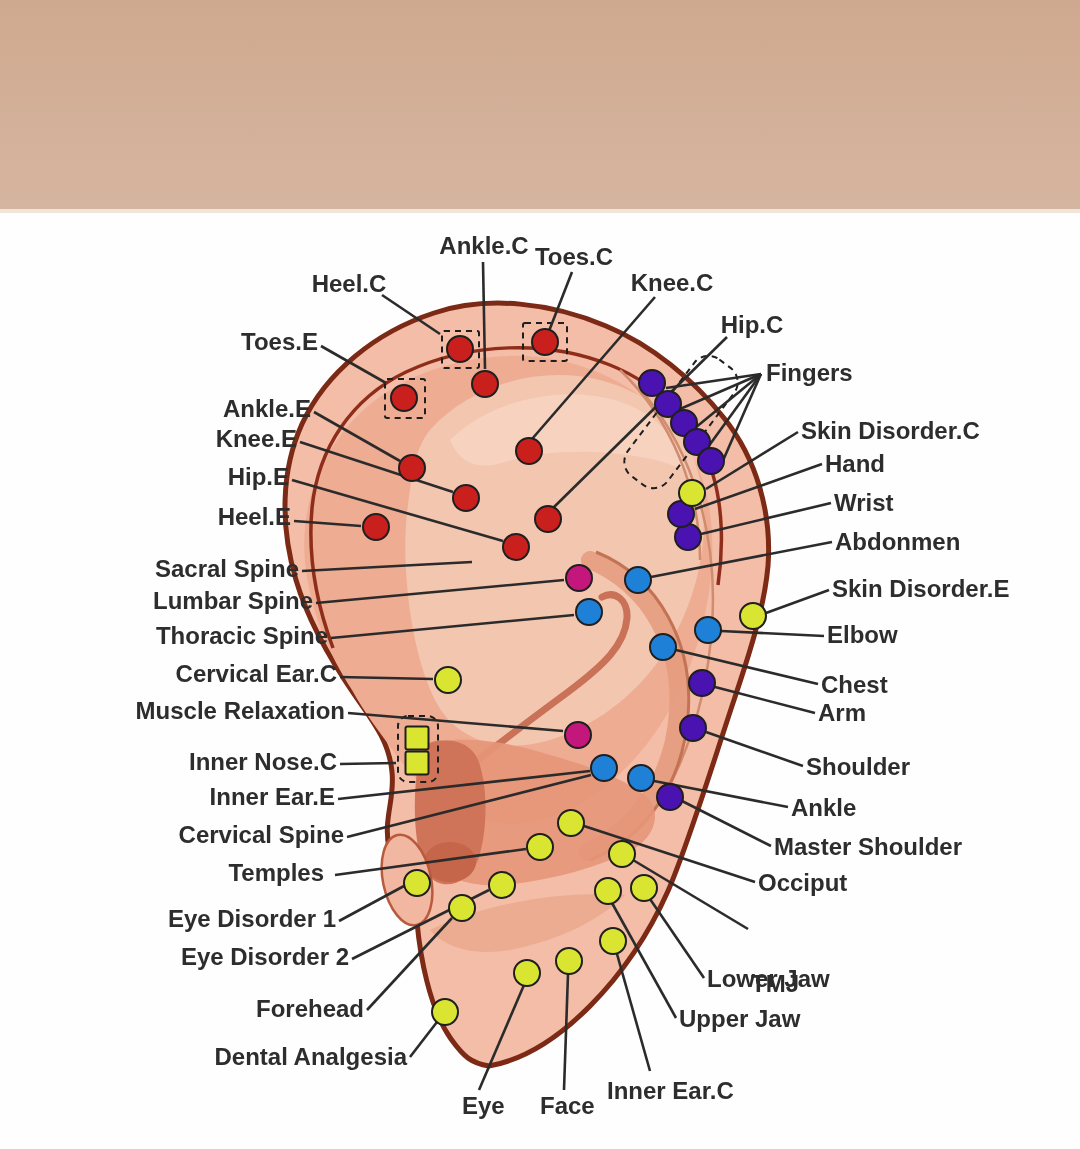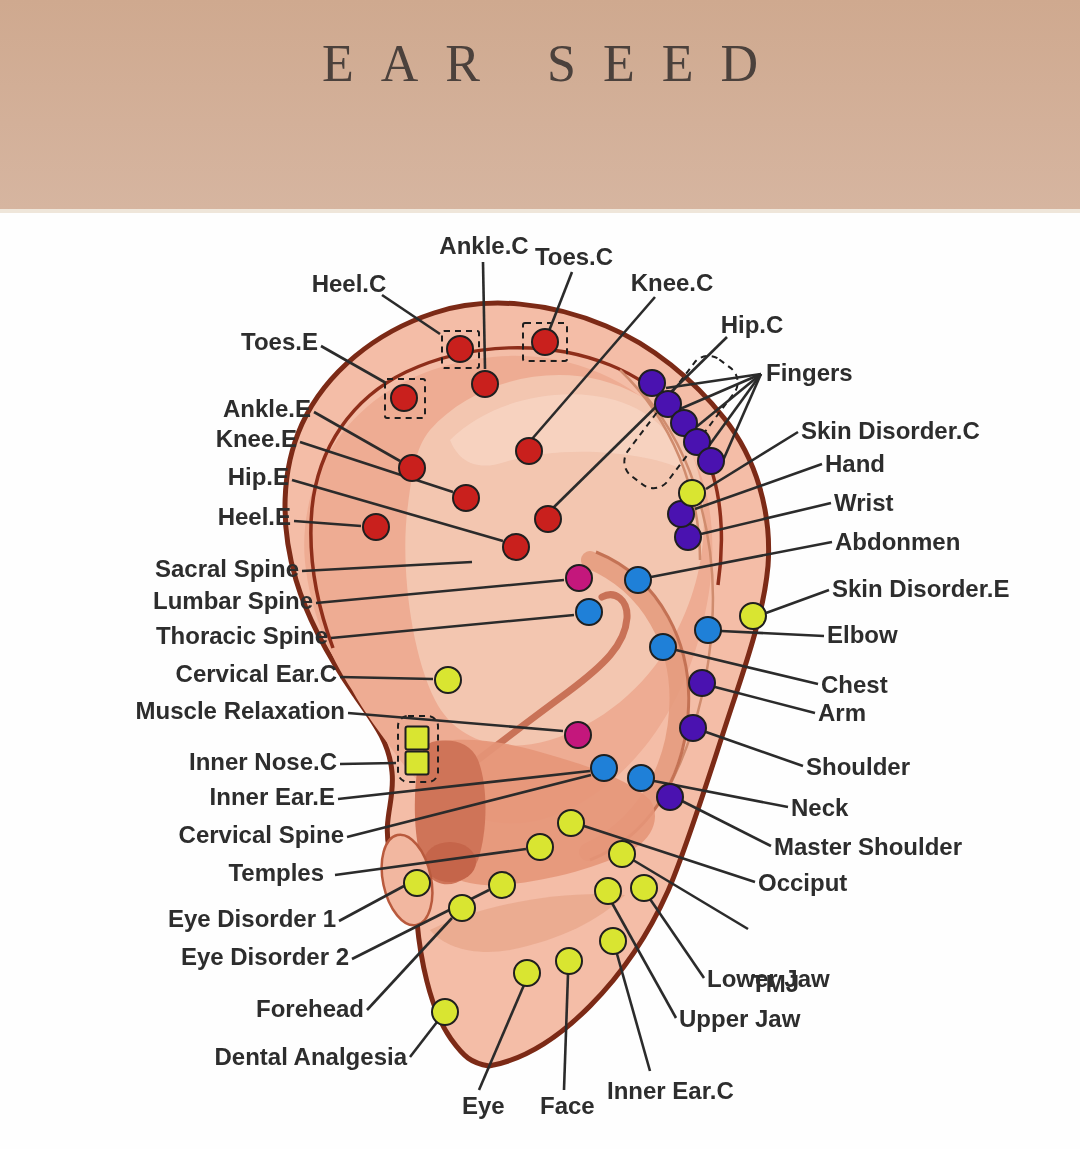--- a/index.html
+++ b/index.html
@@ -19,21 +19,20 @@
           white-space:nowrap;line-height:26px;}
   .side-left{transform:translateX(-100%);}
   .side-top{transform:translateX(-50%);}
 </style>
 </head>
 <body>
 
 <div id="stage">
 
   <div id="banner">
-    <div class="title-line" id="title1">EAR SEED</div>
   </div>
 
   <svg id="earsvg" width="1080" height="1149" viewBox="0 0 1080 1149">
 
     <g>
       <path d="M 489 1066 C 558 1054 630 976 668 891 C 688 845 712 766 734 700
            C 748 658 764 610 768 566 C 772 512 756 458 724 418
            C 694 380 652 345 606 326 C 552 303 488 295 434 313
            C 376 332 326 372 302 424 C 281 470 280 526 296 580
            C 309 624 332 662 354 694 C 374 723 389 741 392 772
@@ -200,21 +199,21 @@
       <div class="pt-label side-left" style="left: 364px; top: 996px;">Forehead</div>
       <div class="pt-label side-left" style="left: 407px; top: 1044px;">Dental Analgesia</div>
       <div class="pt-label side-bottom" style="left: 462px; top: 1093px;">Eye</div>
       <div class="pt-label side-bottom" style="left: 540px; top: 1093px;">Face</div>
       <div class="pt-label side-bottom" style="left: 607px; top: 1078px;">Inner Ear.C</div>
       <div class="pt-label side-right" style="left: 679px; top: 1006px;">Upper Jaw</div>
       <div class="pt-label side-right" style="left: 707px; top: 966px;">Lower Jaw</div>
       <div class="pt-label side-right" style="left: 751px; top: 971px;">TMJ</div>
       <div class="pt-label side-right" style="left: 758px; top: 870px;">Occiput</div>
       <div class="pt-label side-right" style="left: 774px; top: 834px;">Master Shoulder</div>
-      <div class="pt-label side-right" style="left: 791px; top: 795px;">Neck</div>
+      <div class="pt-label side-right" style="left: 791px; top: 795px;">Ankle</div>
       <div class="pt-label side-right" style="left: 806px; top: 754px;">Shoulder</div>
       <div class="pt-label side-right" style="left: 818px; top: 700px;">Arm</div>
       <div class="pt-label side-right" style="left: 821px; top: 672px;">Chest</div>
       <div class="pt-label side-right" style="left: 827px; top: 622px;">Elbow</div>
       <div class="pt-label side-right" style="left: 832px; top: 576px;">Skin Disorder.E</div>
       <div class="pt-label side-right" style="left: 835px; top: 529px;">Abdonmen</div>
       <div class="pt-label side-right" style="left: 834px; top: 490px;">Wrist</div>
       <div class="pt-label side-right" style="left: 825px; top: 451px;">Hand</div>
       <div class="pt-label side-right" style="left: 801px; top: 418px;">Skin Disorder.C</div>
     </div>

